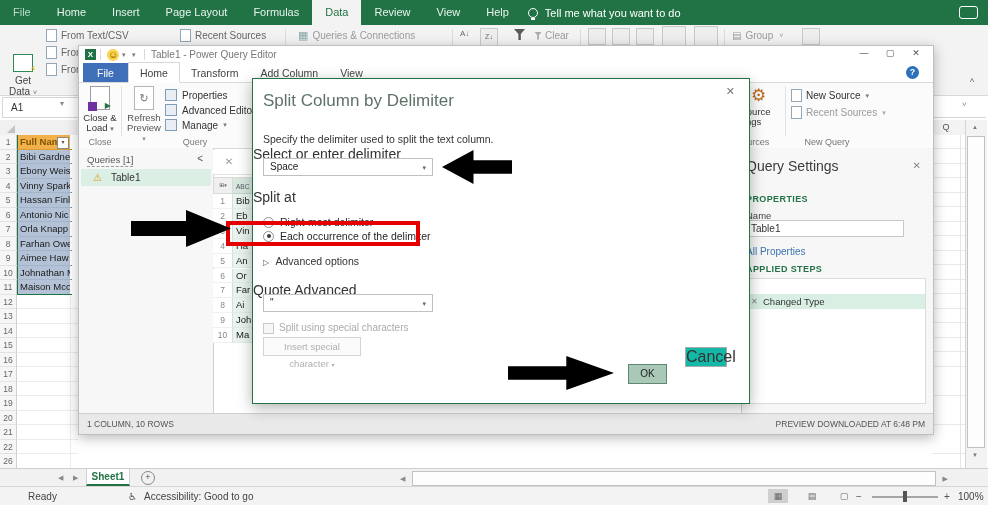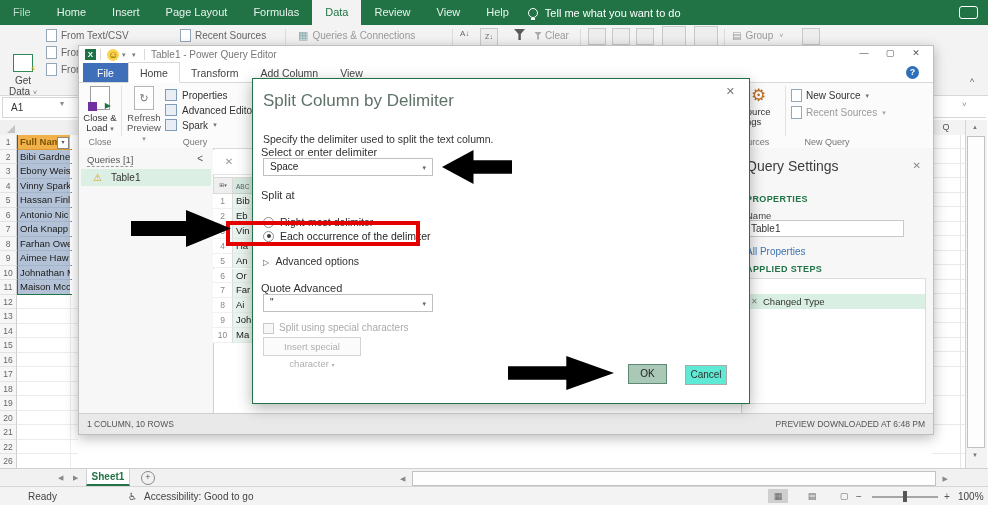--- a/index.html
+++ b/index.html
@@ -118,40 +118,40 @@
   .stepx{position:absolute;left:4px;top:0;font-size:8px;color:#808080;}
   
   #pqstatus{left:0;top:367px;width:100%;height:20px;background:#e9e9e9;border-top:1px solid #cfcfcf;}
   #pqstatus .l{position:absolute;left:8px;top:5px;font-size:8.5px;color:#555;}
   #pqstatus .r{position:absolute;right:8px;top:5px;font-size:8.5px;color:#555;}
   
   #dialog{left:252px;top:78px;width:496px;height:324px;background:#fff;border:1px solid #217346;box-shadow:0 4px 14px rgba(0,0,0,.3);z-index:50;}
   #dlgclose{position:absolute;right:14px;top:6px;font-size:11px;color:#777;}
   #dlgtitle{position:absolute;left:10px;top:12px;font-size:17px;color:#5f7268;}
   #dlgsub{position:absolute;left:10px;top:54px;font-size:10.5px;color:#333;}
-  .dlbl{position:absolute;left:8px;font-size:11px;color:#333;}
+  .dlbl{position:absolute;left:0;font-size:14px;color:#333;}
   .dselect{position:absolute;left:10px;width:170px;height:18px;background:#fff;border:1px solid #bfbfbf;box-sizing:border-box;
     font-size:10px;color:#222;line-height:16px;padding-left:6px;}
   .dselect .dd{position:absolute;right:6px;top:1px;font-size:7px;color:#666;}
   #dlg-options{position:absolute;left:10px;top:122px;width:260px;height:44px;}
   .radiorow{position:absolute;left:0;height:14px;width:100%;display:flex;align-items:center;}
   .radio{width:9px;height:9px;border:1px solid #8e8e8e;border-radius:50%;background:#fff;margin-right:6px;flex:none;box-sizing:content-box;}
   .radio.on{position:relative;}
   .radio.on::after{content:"";position:absolute;left:2.5px;top:2.5px;width:4px;height:4px;border-radius:50%;background:#3a3a3a;}
   .radiolabel{font-size:10.5px;color:#262626;white-space:nowrap;}
   #advrow{position:absolute;left:10px;top:176px;font-size:10.5px;color:#333;}
   #advrow .tri{font-size:8px;color:#555;margin-right:4px;}
   #speccheck{position:absolute;left:10px;top:244px;width:9px;height:9px;border:1px solid #c9c9c9;background:#f7f7f7;}
   #speclbl{position:absolute;left:26px;top:243px;font-size:10px;color:#ababab;}
   #insertbtn{position:absolute;left:10px;top:258px;width:96px;height:17px;border:1px solid #d4d4d4;background:#fbfbfb;
     font-size:9.5px;color:#b0b0b0;text-align:center;line-height:17px;}
   #okbtn{position:absolute;left:375px;top:285px;width:37px;height:18px;background:#a9c8b7;border:1px solid #5e8a72;
     font-size:10px;color:#222;text-align:center;line-height:18px;}
-  #cancelbtn{position:absolute;left:432px;top:286px;width:40px;height:18px;background:#5eead4;border:1px solid #ababab;
-    font-size:10px;color:#333;text-align:center;line-height:18px;}
+  #cancelbtn{position:absolute;left:432px;top:268px;width:40px;height:18px;background:#14b8a6;border:1px solid #ababab;
+    font-size:16px;color:#333;text-align:center;line-height:18px;}
   
   .annot{z-index:70;}
   #redbox{left:226px;top:221px;width:186px;height:17px;border:4px solid #e40000;background:transparent;}
   .arrow-r{background:#000;clip-path:polygon(0 30%,55% 30%,55% 0,100% 50%,55% 100%,55% 70%,0 70%);}
   .arrow-l{background:#000;clip-path:polygon(100% 30%,45% 30%,45% 0,0 50%,45% 100%,45% 70%,100% 70%);}
   #arrow1{left:131px;top:210px;width:100px;height:37px;}
   #arrow2{left:442px;top:150px;width:70px;height:34px;}
   #arrow3{left:508px;top:356px;width:106px;height:34px;}
   
   #tabrow{left:0;top:468px;width:988px;height:18px;background:#f1f1f1;border-top:1px solid #cfcfcf;}
@@ -381,21 +381,21 @@
       <div class="smallbtn" style="left:86px;top:6px;">
           <span class="sqicon"></span>
           <span>Properties</span>
         </div>
       <div class="smallbtn" style="left:86px;top:21px;">
           <span class="sqicon"></span>
           <span>Advanced Editor</span>
         </div>
       <div class="smallbtn" style="left:86px;top:36px;">
           <span class="sqicon"></span>
-          <span>Spark</span>
+          <span>Manage</span>
           <span style="font-size:7px;color:#777;margin-left:5px;">▾</span>
         </div>
       <div class="grouplabel" style="left:76px;top:54px;width:80px;">Query</div>
 
       <span class="gearicon" style="left:672px;top:4px;">⚙</span>
       <div class="grouplabel" style="left:634px;top:23px;width:64px;color:#333;font-size:9.5px;">Data source</div>
       <div class="grouplabel" style="left:634px;top:33px;width:64px;color:#333;font-size:9.5px;">settings</div>
       <div class="grouplabel" style="left:628px;top:54px;width:70px;">Data Sources</div>
       <div class="pvsep" style="left:706px;top:3px;height:50px;"></div>
 

